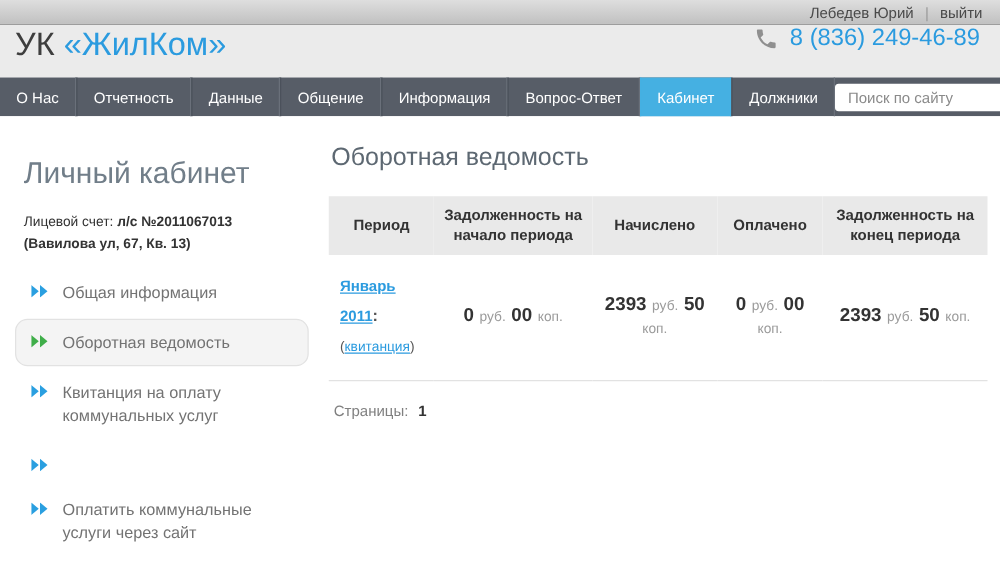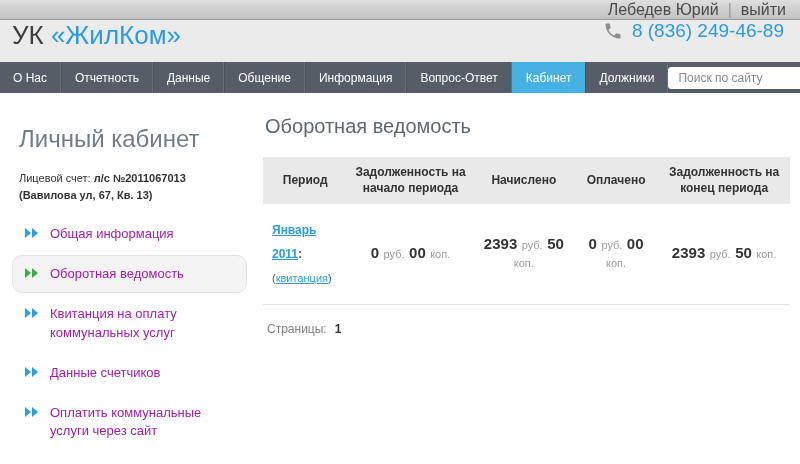--- a/index.html
+++ b/index.html
@@ -14,21 +14,21 @@
 
   
   .topbar {
     height: 20px;
     background: linear-gradient(#dedede, #c1c1c1);
     border-bottom: 1px solid #9d9d9d;
     display: flex;
     align-items: center;
     justify-content: flex-end;
     padding-right: 14px;
-    font-size: 16px;
+    font-size: 12px;
     color: #4a4a4a;
     gap: 9px;
   }
   .topbar .sep { color: #9a9a9a; }
   .topbar a { color: #4a4a4a; text-decoration: none; cursor: pointer; }
 
   
   .header {
     height: 42px;
     background: #ebebeb;
@@ -103,21 +103,21 @@
   }
   .account b { font-weight: bold; }
   .menu { list-style: none; }
   .menu li {
     display: flex;
     align-items: flex-start;
     gap: 11px;
     padding: 9px 12px;
     margin: 2px 0;
     font-size: 13px;
-    color: #a21caf;
+    color: #737373;
     line-height: 1.4;
     border: 1px solid transparent;
     border-radius: 10px;
     cursor: pointer;
   }
   .menu li.active { background: #f4f4f4; border-color: #e2e2e2; }
   .chevrons { flex-shrink: 0; margin-top: 3px; }
   .chevrons svg { width: 14px; height: 10px; display: block; }
   .menu li .chevrons svg polygon { fill: #2a9fe0; }
   .menu li.active .chevrons svg polygon { fill: #3fae49; }
@@ -233,21 +233,20 @@
             </span>
           <span>Квитанция на оплату коммунальных услуг</span>
         </li>
         <li>
           <span class="chevrons">
               <svg viewBox="0 0 14 10">
                 <polygon points="0,0 6,5 0,10"></polygon>
                 <polygon points="7,0 13,5 7,10"></polygon>
               </svg>
             </span>
-          <span>Данные счетчиков</span>
         </li>
         <li>
           <span class="chevrons">
               <svg viewBox="0 0 14 10">
                 <polygon points="0,0 6,5 0,10"></polygon>
                 <polygon points="7,0 13,5 7,10"></polygon>
               </svg>
             </span>
           <span>Оплатить коммунальные услуги через сайт</span>
         </li>

